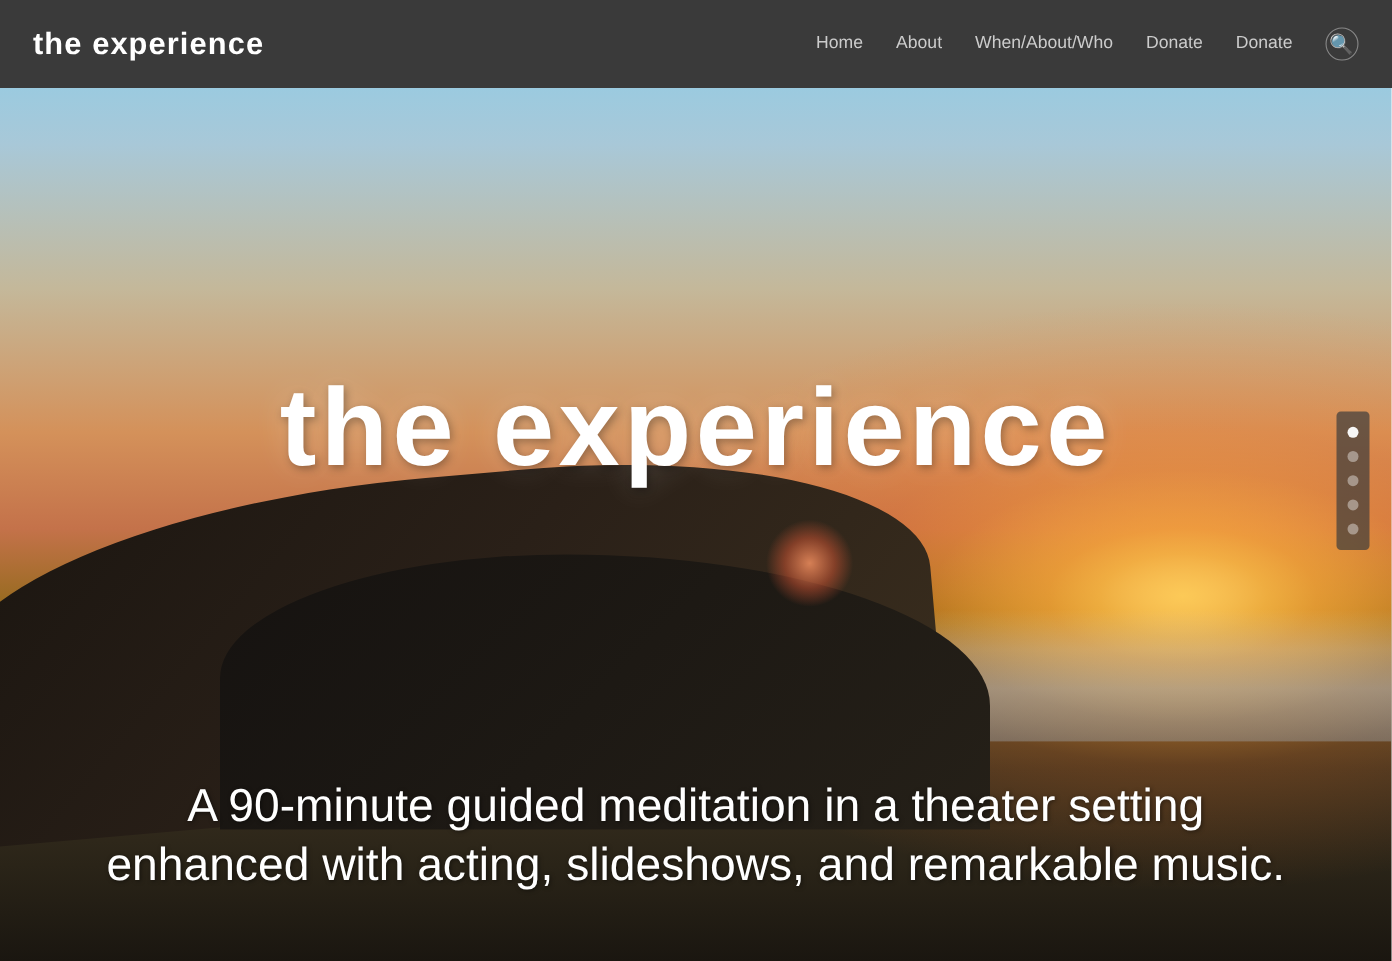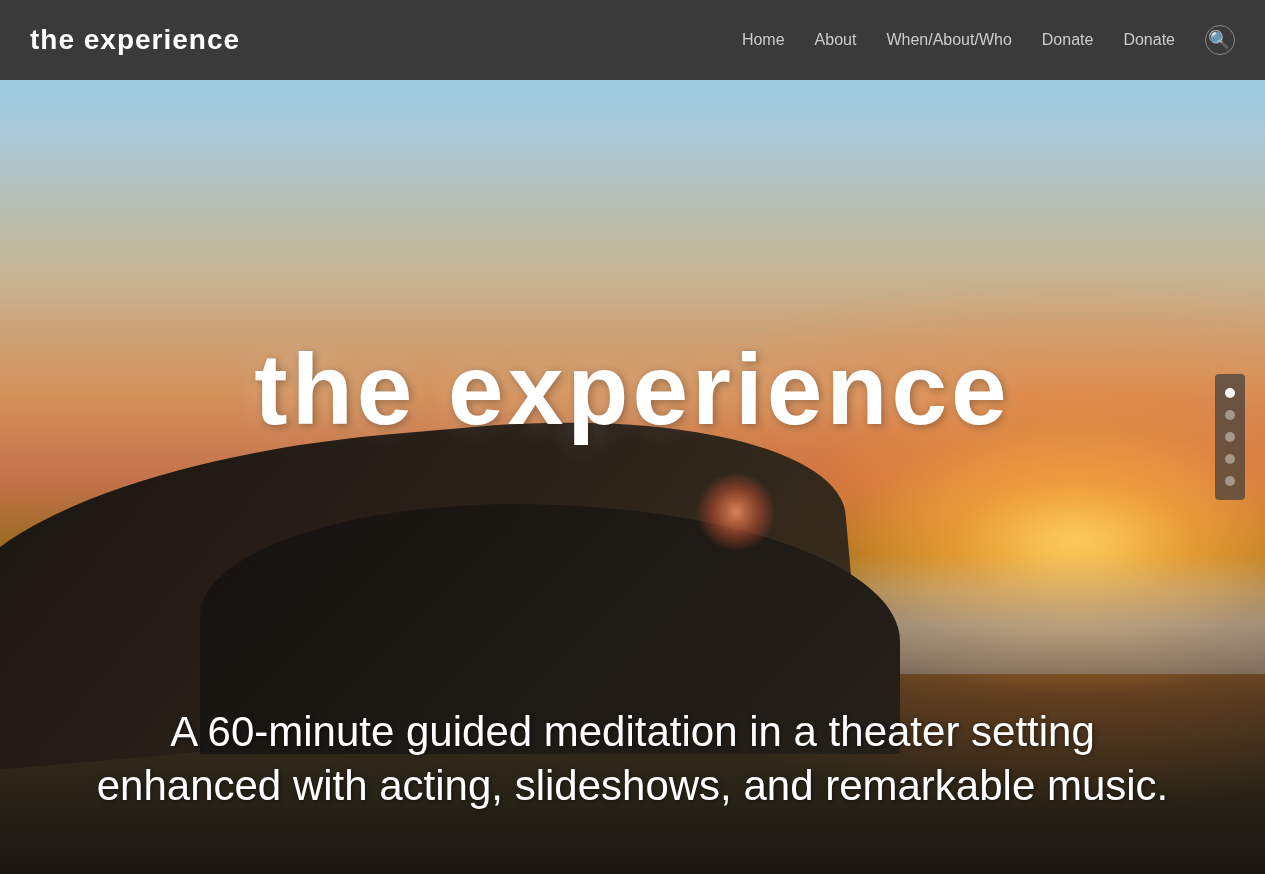--- a/index.html
+++ b/index.html
@@ -226,21 +226,21 @@
 </header>
 
 <section class="hero">
   <div class="hero-fog"></div>
   <div class="hero-hill"></div>
   <div class="hero-hill2"></div>
   <div class="lens-flare"></div>
 
   <h1 class="hero-title">the experience</h1>
 
-  <p class="hero-subtitle">A 60-minute guided meditation in a theater setting enhanced with acting, slideshows, and remarkable music.</p>
+  <p class="hero-subtitle">A 90-minute guided meditation in a theater setting enhanced with acting, slideshows, and remarkable music.</p>
 
   <div class="slide-dots">
     <div class="slide-dot active"></div>
     <div class="slide-dot"></div>
     <div class="slide-dot"></div>
     <div class="slide-dot"></div>
     <div class="slide-dot"></div>
   </div>
 </section>
 

